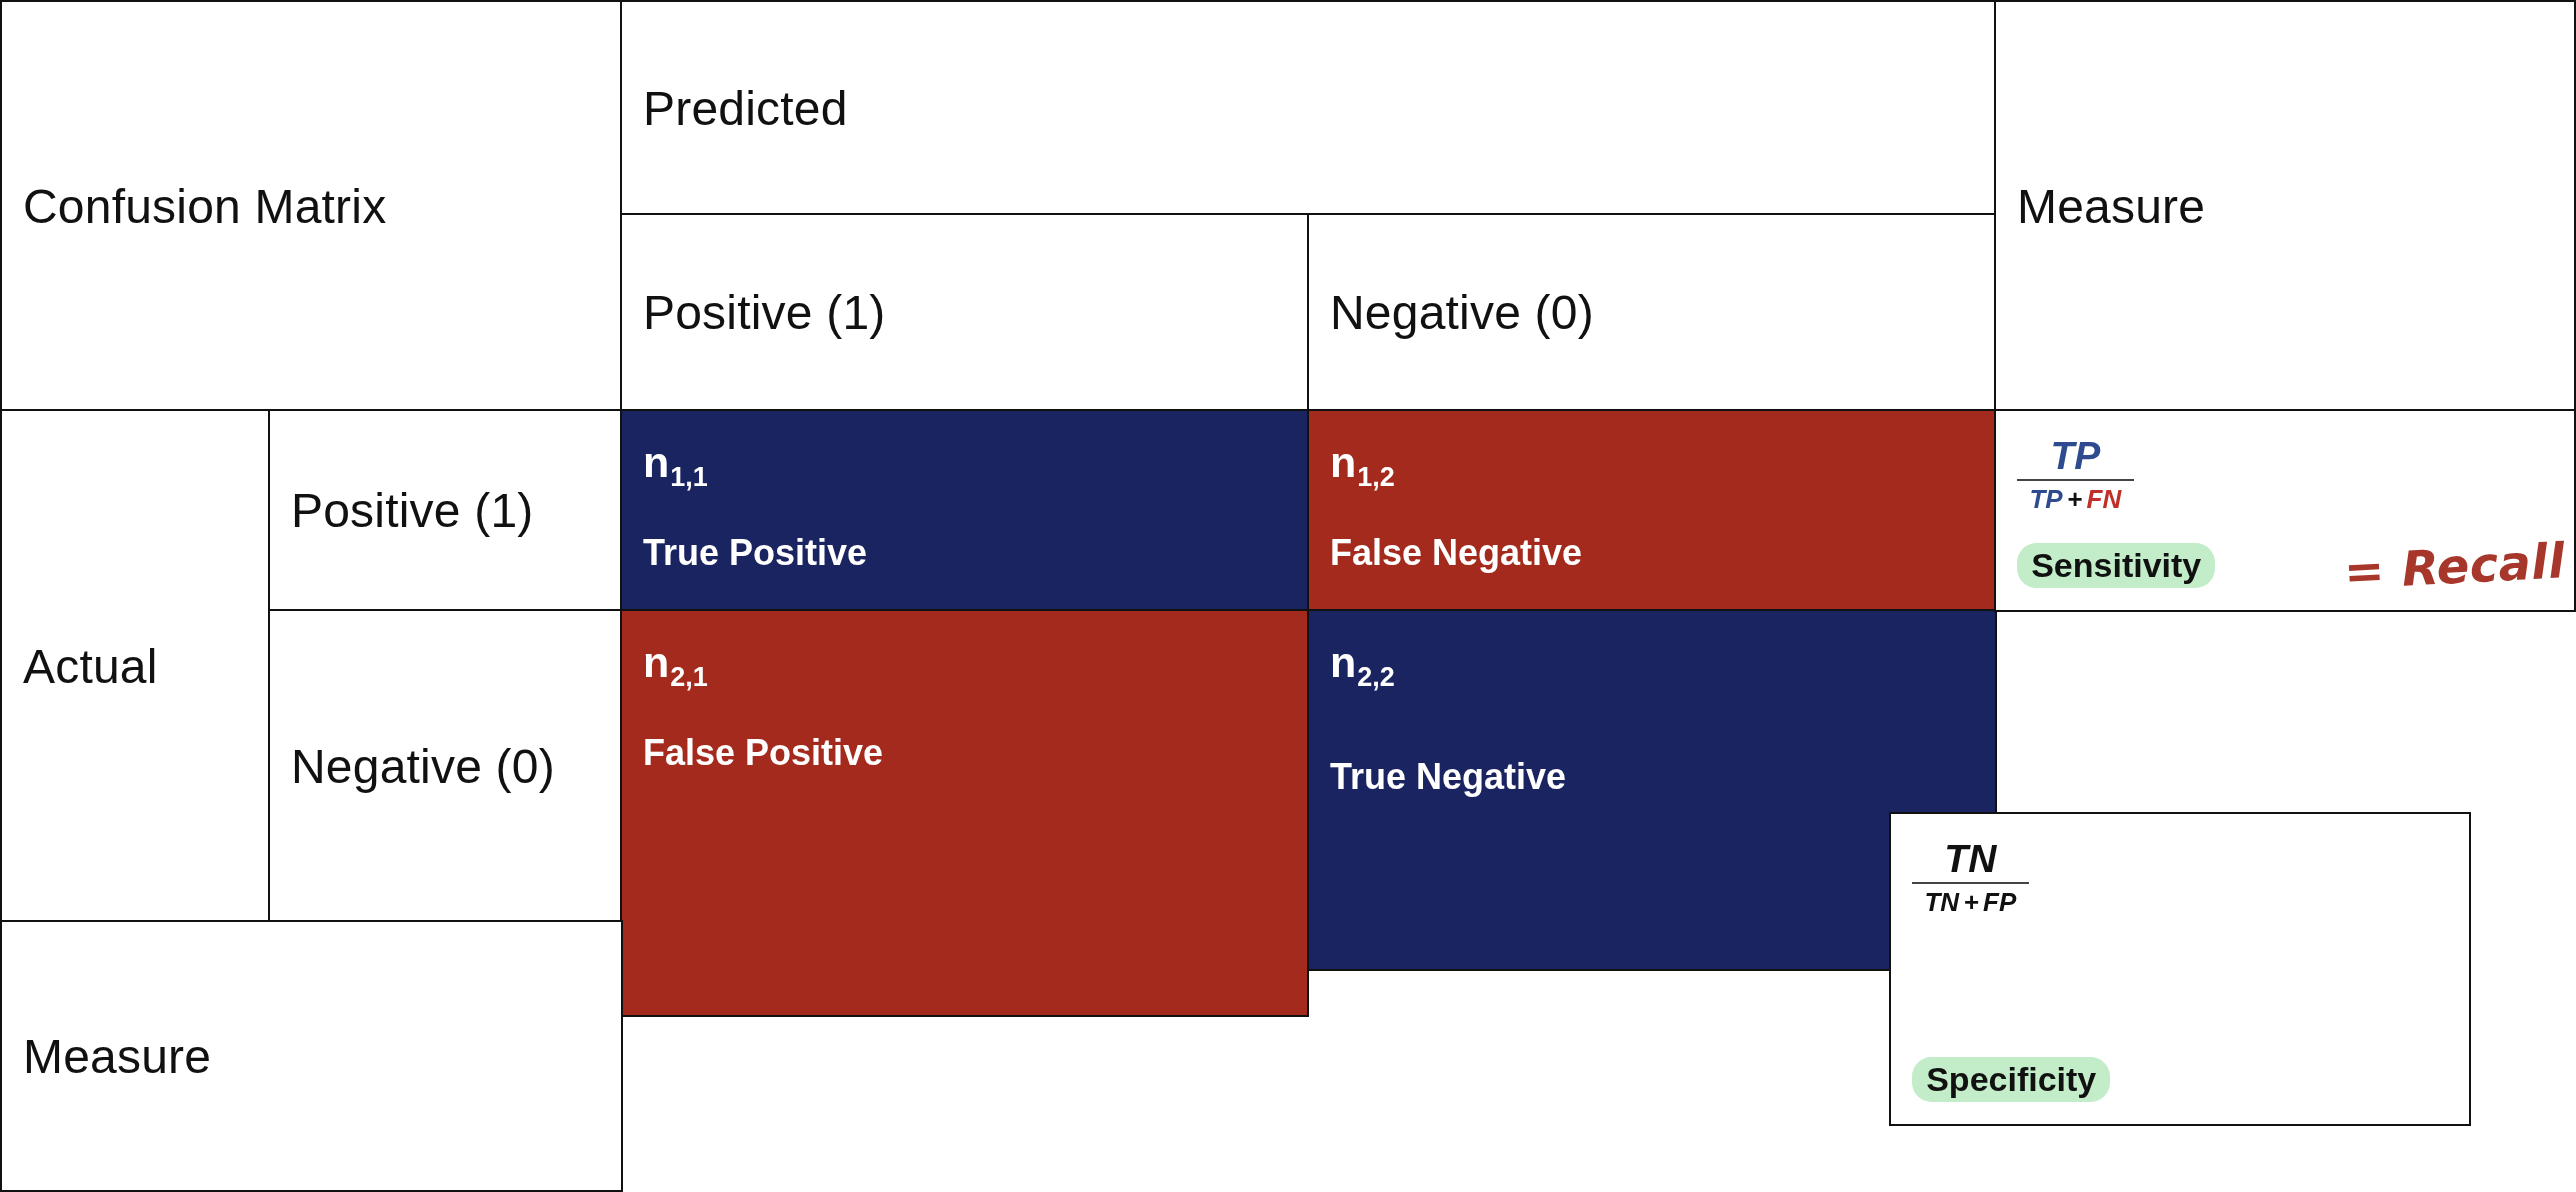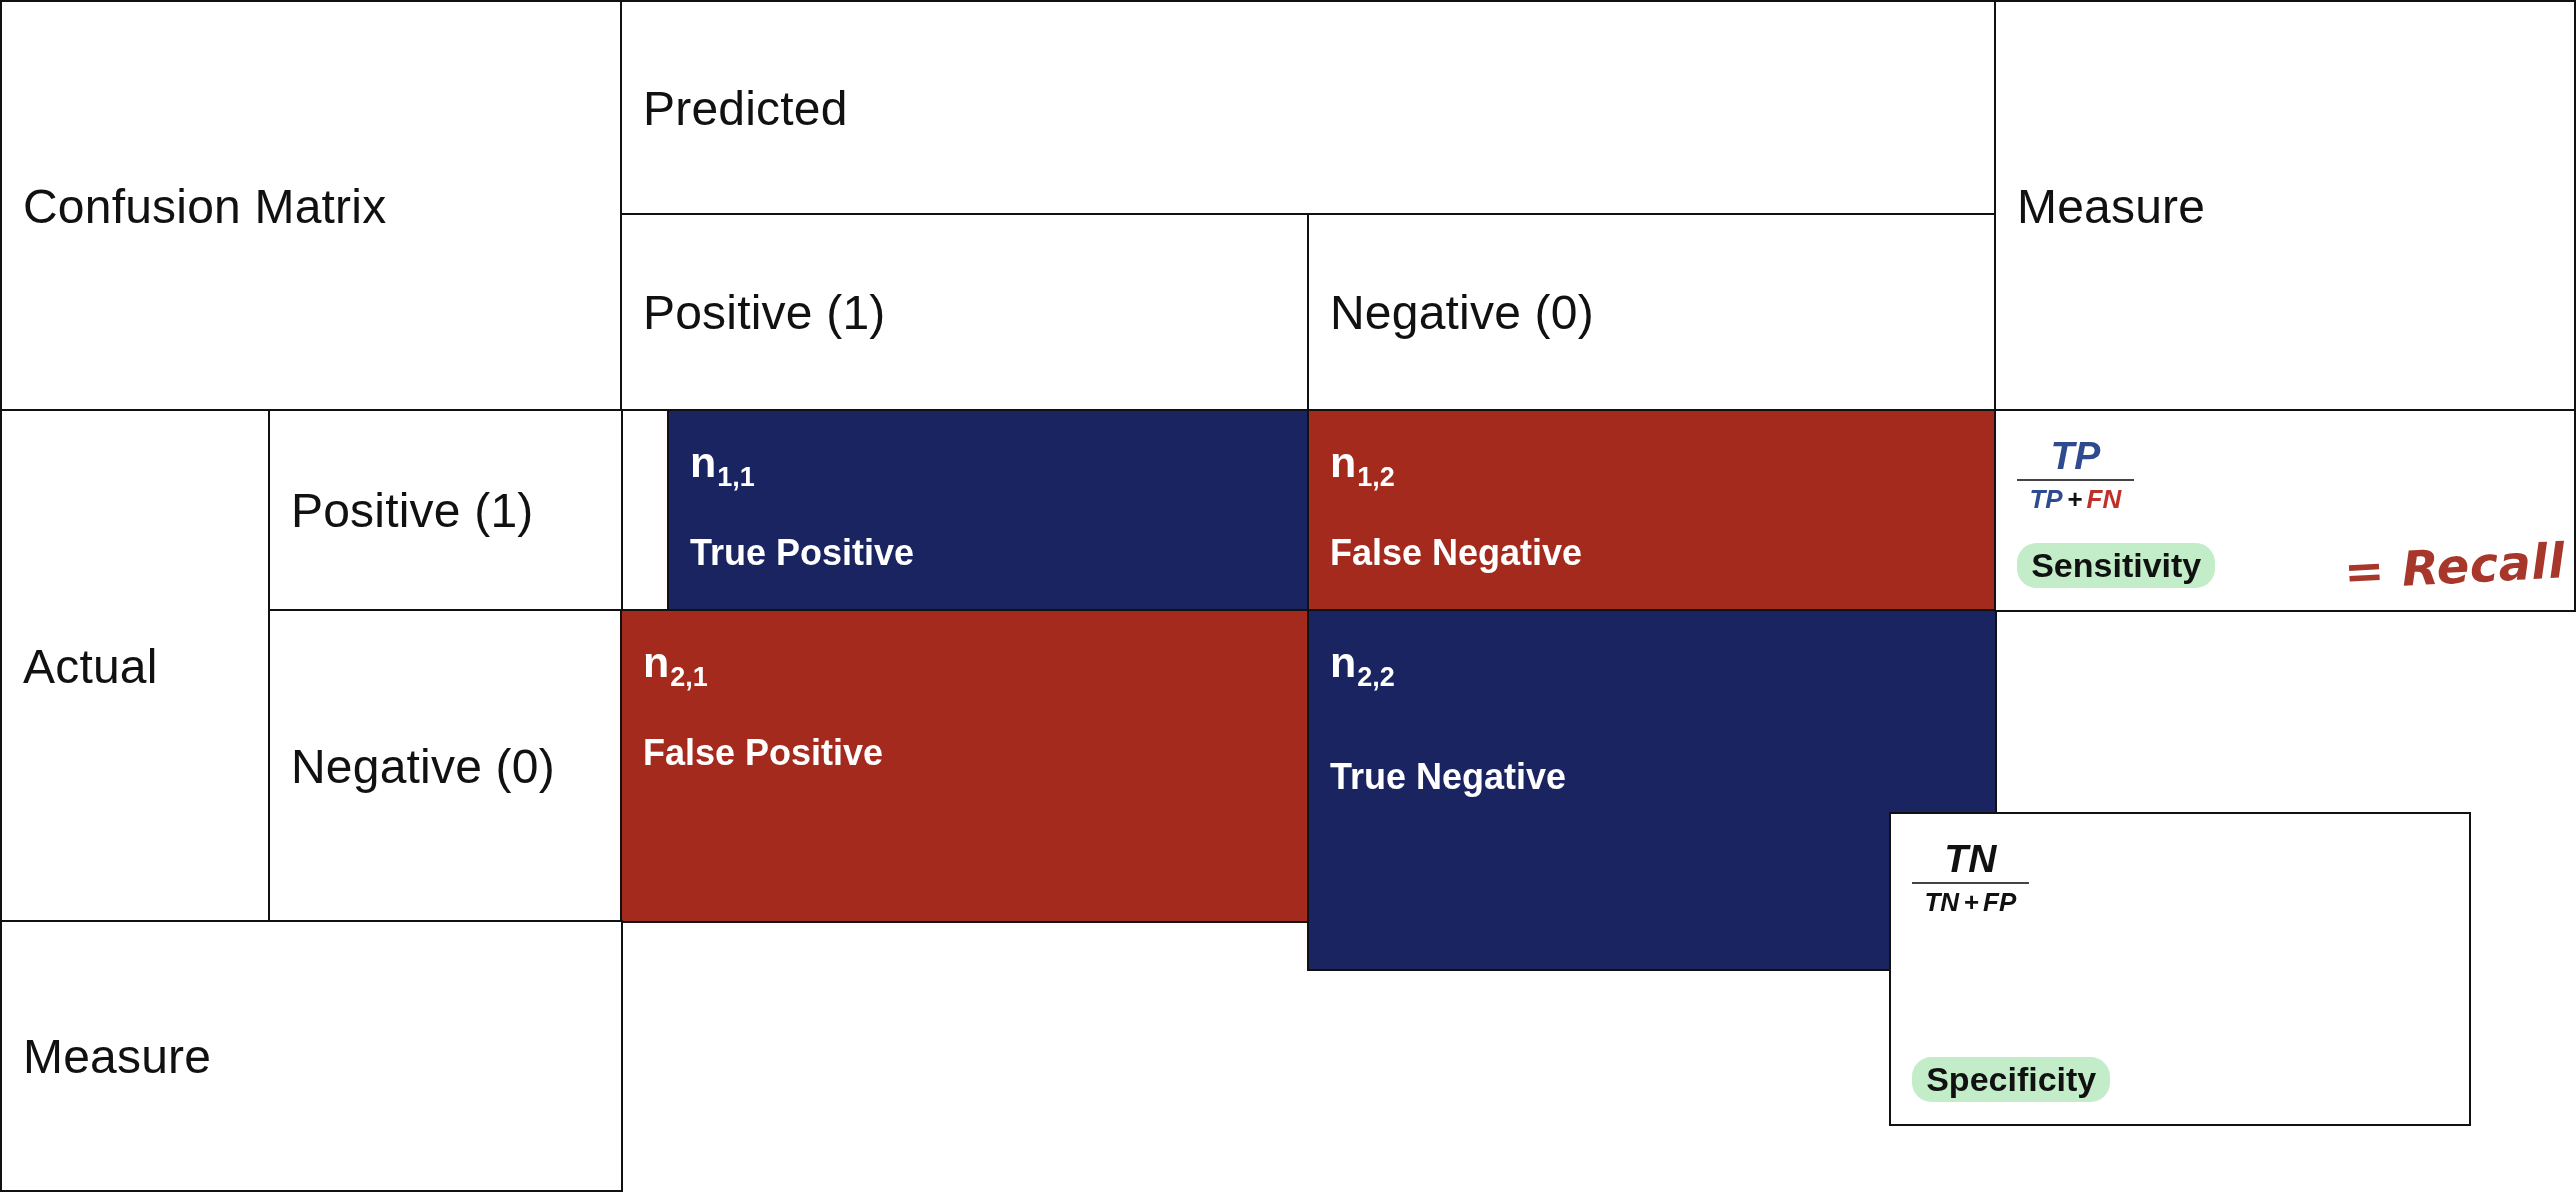--- a/index.html
+++ b/index.html
@@ -157,35 +157,35 @@
   </div>
 
   <div class="cell hdr" style="left:268px;top:409px;width:355px;height:203px;">
     <span>Positive (1)</span>
   </div>
 
   <div class="cell hdr" style="left:268px;top:609px;width:355px;height:314px;">
     <span>Negative (0)</span>
   </div>
 
-  <div class="cell matrix-cell navy" style="left:620px;top:409px;width:776px;height:203px;margin-left:47px;">
+  <div class="cell matrix-cell navy" style="left:620px;top:409px;width:776px;height:203px;">
     <div class="n-label">
       <span>n</span><sub>1,1</sub>
     </div>
     <div class="cell-name">True Positive</div>
   </div>
 
   <div class="cell matrix-cell red" style="left:1307px;top:409px;width:690px;height:203px;">
     <div class="n-label">
       <span>n</span><sub>1,2</sub>
     </div>
     <div class="cell-name">False Negative</div>
   </div>
 
-  <div class="cell matrix-cell red" style="left:620px;top:609px;width:689px;height:314px;">
+  <div class="cell matrix-cell red" style="left:620px;top:609px;width:689px;height:408px;">
     <div class="n-label">
       <span>n</span><sub>2,1</sub>
     </div>
     <div class="cell-name">False Positive</div>
   </div>
 
   <div class="cell matrix-cell navy" style="left:1307px;top:609px;width:690px;height:362px;gap:24px;">
     <div class="n-label">
       <span>n</span><sub>2,2</sub>
     </div>

